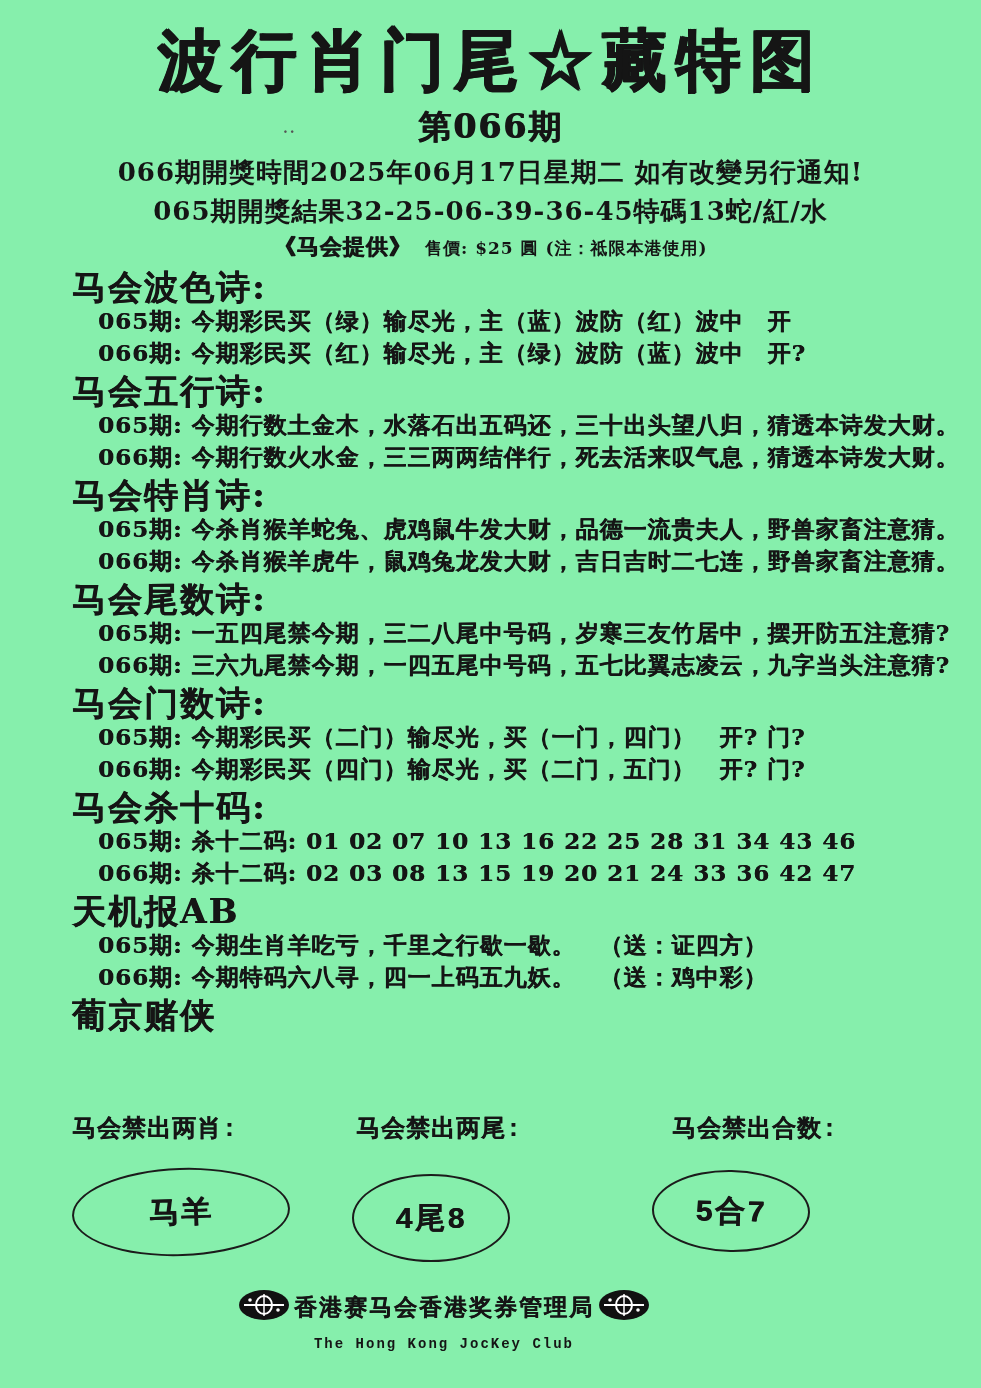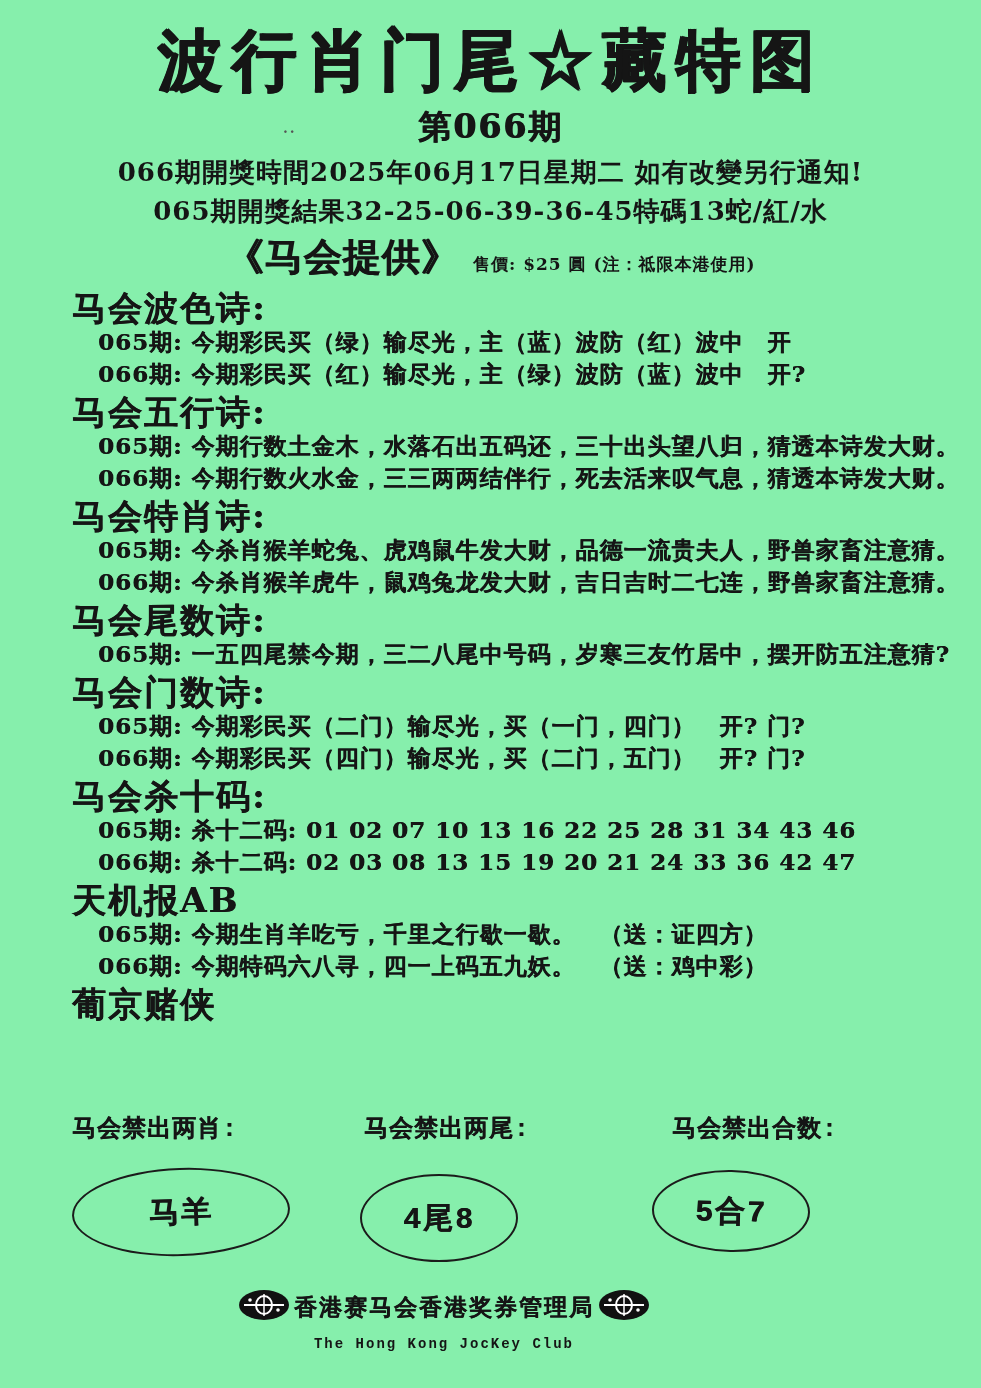--- a/index.html
+++ b/index.html
@@ -42,21 +42,21 @@
     line-height:33px;
     margin-top:6px;
     letter-spacing:1px;
   }
   .provider-row{
     text-align:center;
     margin-top:4px;
     white-space:nowrap;
   }
   .provider{
-    font-size:38px;
+    font-size:22px;
     letter-spacing:1px;
     text-shadow:1px 0 0 currentColor;
   }
   .provider-note{
     font-size:17px;
     margin-left:8px;
     letter-spacing:1px;
   }
   
   .sections{margin-top:10px;}
@@ -80,21 +80,21 @@
     line-height:30px;
     margin:2px 68px 0 72px;
     text-align:justify;
     letter-spacing:1px;
     text-shadow:0.4px 0 0 currentColor;
   }
   
   .forbidden{position:absolute;top:1112px;left:0;width:981px;height:170px;}
   .fcol{position:absolute;top:0;font-family:Liberation Mono, monospace;}
   .fcol-1{left:72px;width:240px;}
-  .fcol-2{left:348px;width:200px;}
+  .fcol-2{left:340px;width:200px;}
   .fcol-3{left:648px;width:200px;}
   .flabel{
     font-size:24px;
     letter-spacing:1px;
     text-shadow:0.5px 0 0 currentColor;
     white-space:nowrap;
   }
   .fcol-2 .flabel{margin-left:16px;}
   .fcol-3 .flabel{margin-left:24px;}
   .oval{
@@ -156,20 +156,21 @@
 
     <div>
       <div class="sec-heading">马会特肖诗:</div>
       <div class="sec-line">065期: 今杀肖猴羊蛇兔、虎鸡鼠牛发大财，品德一流贵夫人，野兽家畜注意猜。　开?</div>
       <div class="sec-line">066期: 今杀肖猴羊虎牛，鼠鸡兔龙发大财，吉日吉时二七连，野兽家畜注意猜。　开?</div>
     </div>
 
     <div>
       <div class="sec-heading">马会尾数诗:</div>
       <div class="sec-line">065期: 一五四尾禁今期，三二八尾中号码，岁寒三友竹居中，摆开防五注意猜?</div>
+      <div class="sec-line">066期: 三六九尾禁今期，一四五尾中号码，五七比翼志凌云，九字当头注意猜?</div>
     </div>
 
     <div>
       <div class="sec-heading">马会门数诗:</div>
       <div class="sec-line">065期: 今期彩民买（二门）输尽光，买（一门，四门）　开? 门?</div>
       <div class="sec-line">066期: 今期彩民买（四门）输尽光，买（二门，五门）　开? 门?</div>
     </div>
 
     <div>
       <div class="sec-heading">马会杀十码:</div>

